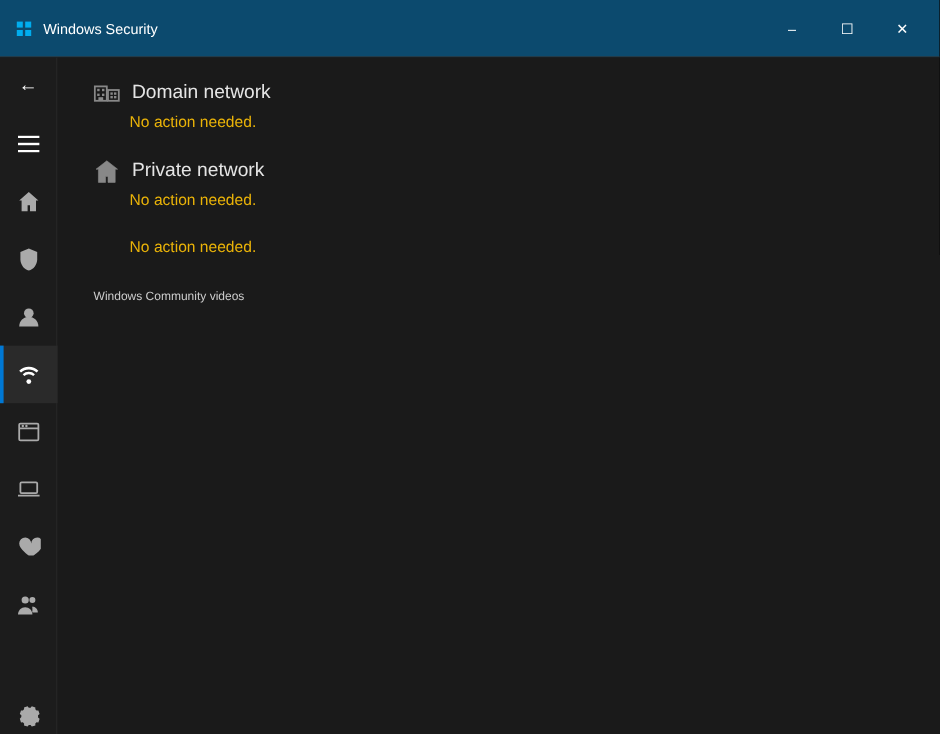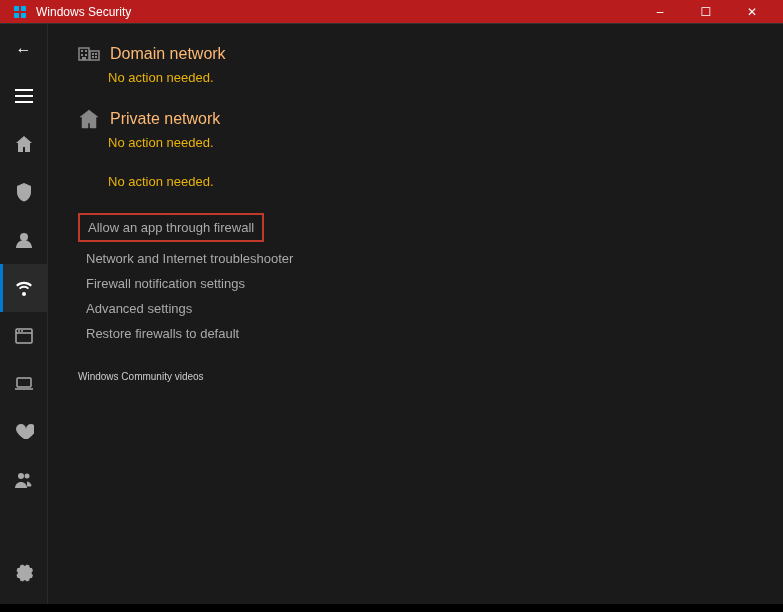--- a/index.html
+++ b/index.html
@@ -6,22 +6,22 @@
     body {
       width: 783px;
       height: 612px;
       background: #000;
       font-family: 'Segoe UI', Arial, sans-serif;
       overflow: hidden;
     }
 
     
     .title-bar {
-      background: #b91c1c;
-      height: 24px;
+      background: #0c4a6e;
+      height: 48px;
       display: flex;
       align-items: center;
       justify-content: space-between;
       padding: 0 8px 0 12px;
       border-bottom: 1px solid #333;
     }
     .title-bar-left {
       display: flex;
       align-items: center;
       gap: 8px;
@@ -155,21 +155,21 @@
       gap: 10px;
       margin-bottom: 6px;
     }
     .network-icon {
       color: #aaa;
       font-size: 20px;
       display: flex;
       align-items: center;
     }
     .network-title {
-      color: #fdba74;
+      color: #e5e5e5;
       font-size: 16px;
       font-weight: 400;
     }
     .network-status {
       color: #eab308;
       font-size: 13px;
       margin-left: 30px;
     }
 
     
@@ -339,31 +339,19 @@
         </div>
         <span class="network-title">Private network</span>
       </div>
       <div class="network-status">No action needed.</div>
     </div>
 
     <div class="network-section">
       <div class="network-status">No action needed.</div>
     </div>
 
-    <div class="links-section">
-
-      
-      <div style="display: inline-block; border: 2px solid #c0392b; margin-bottom: 4px;">
-        <a class="link-item">Allow an app through firewall</a>
-      </div>
-      <br>
-      <a class="link-item">Network and Internet troubleshooter</a>
-      <a class="link-item">Firewall notification settings</a>
-      <a class="link-item">Advanced settings</a>
-      <a class="link-item">Restore firewalls to default</a>
-    </div>
 
     <div class="community-section">
       <span class="community-title">Windows Community videos</span>
     </div>
 
   </div>
 </div>
 
 </body></html>

